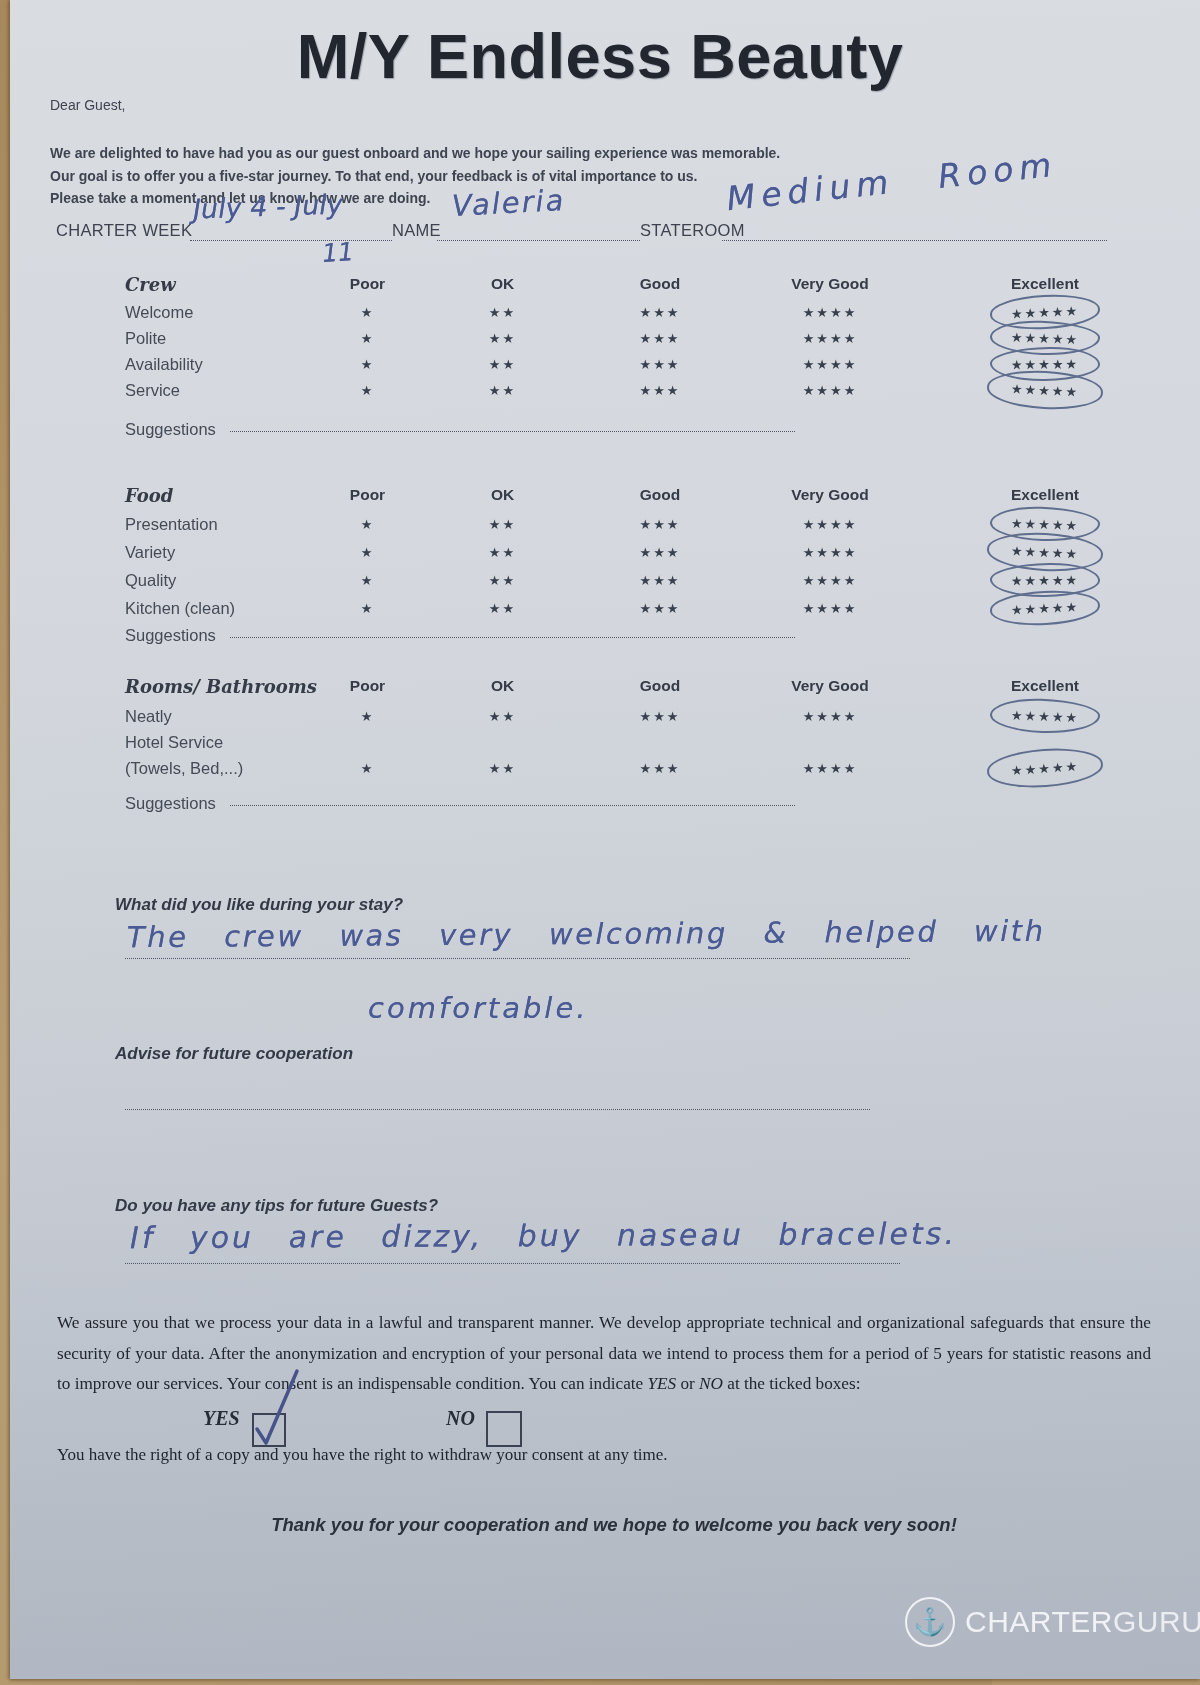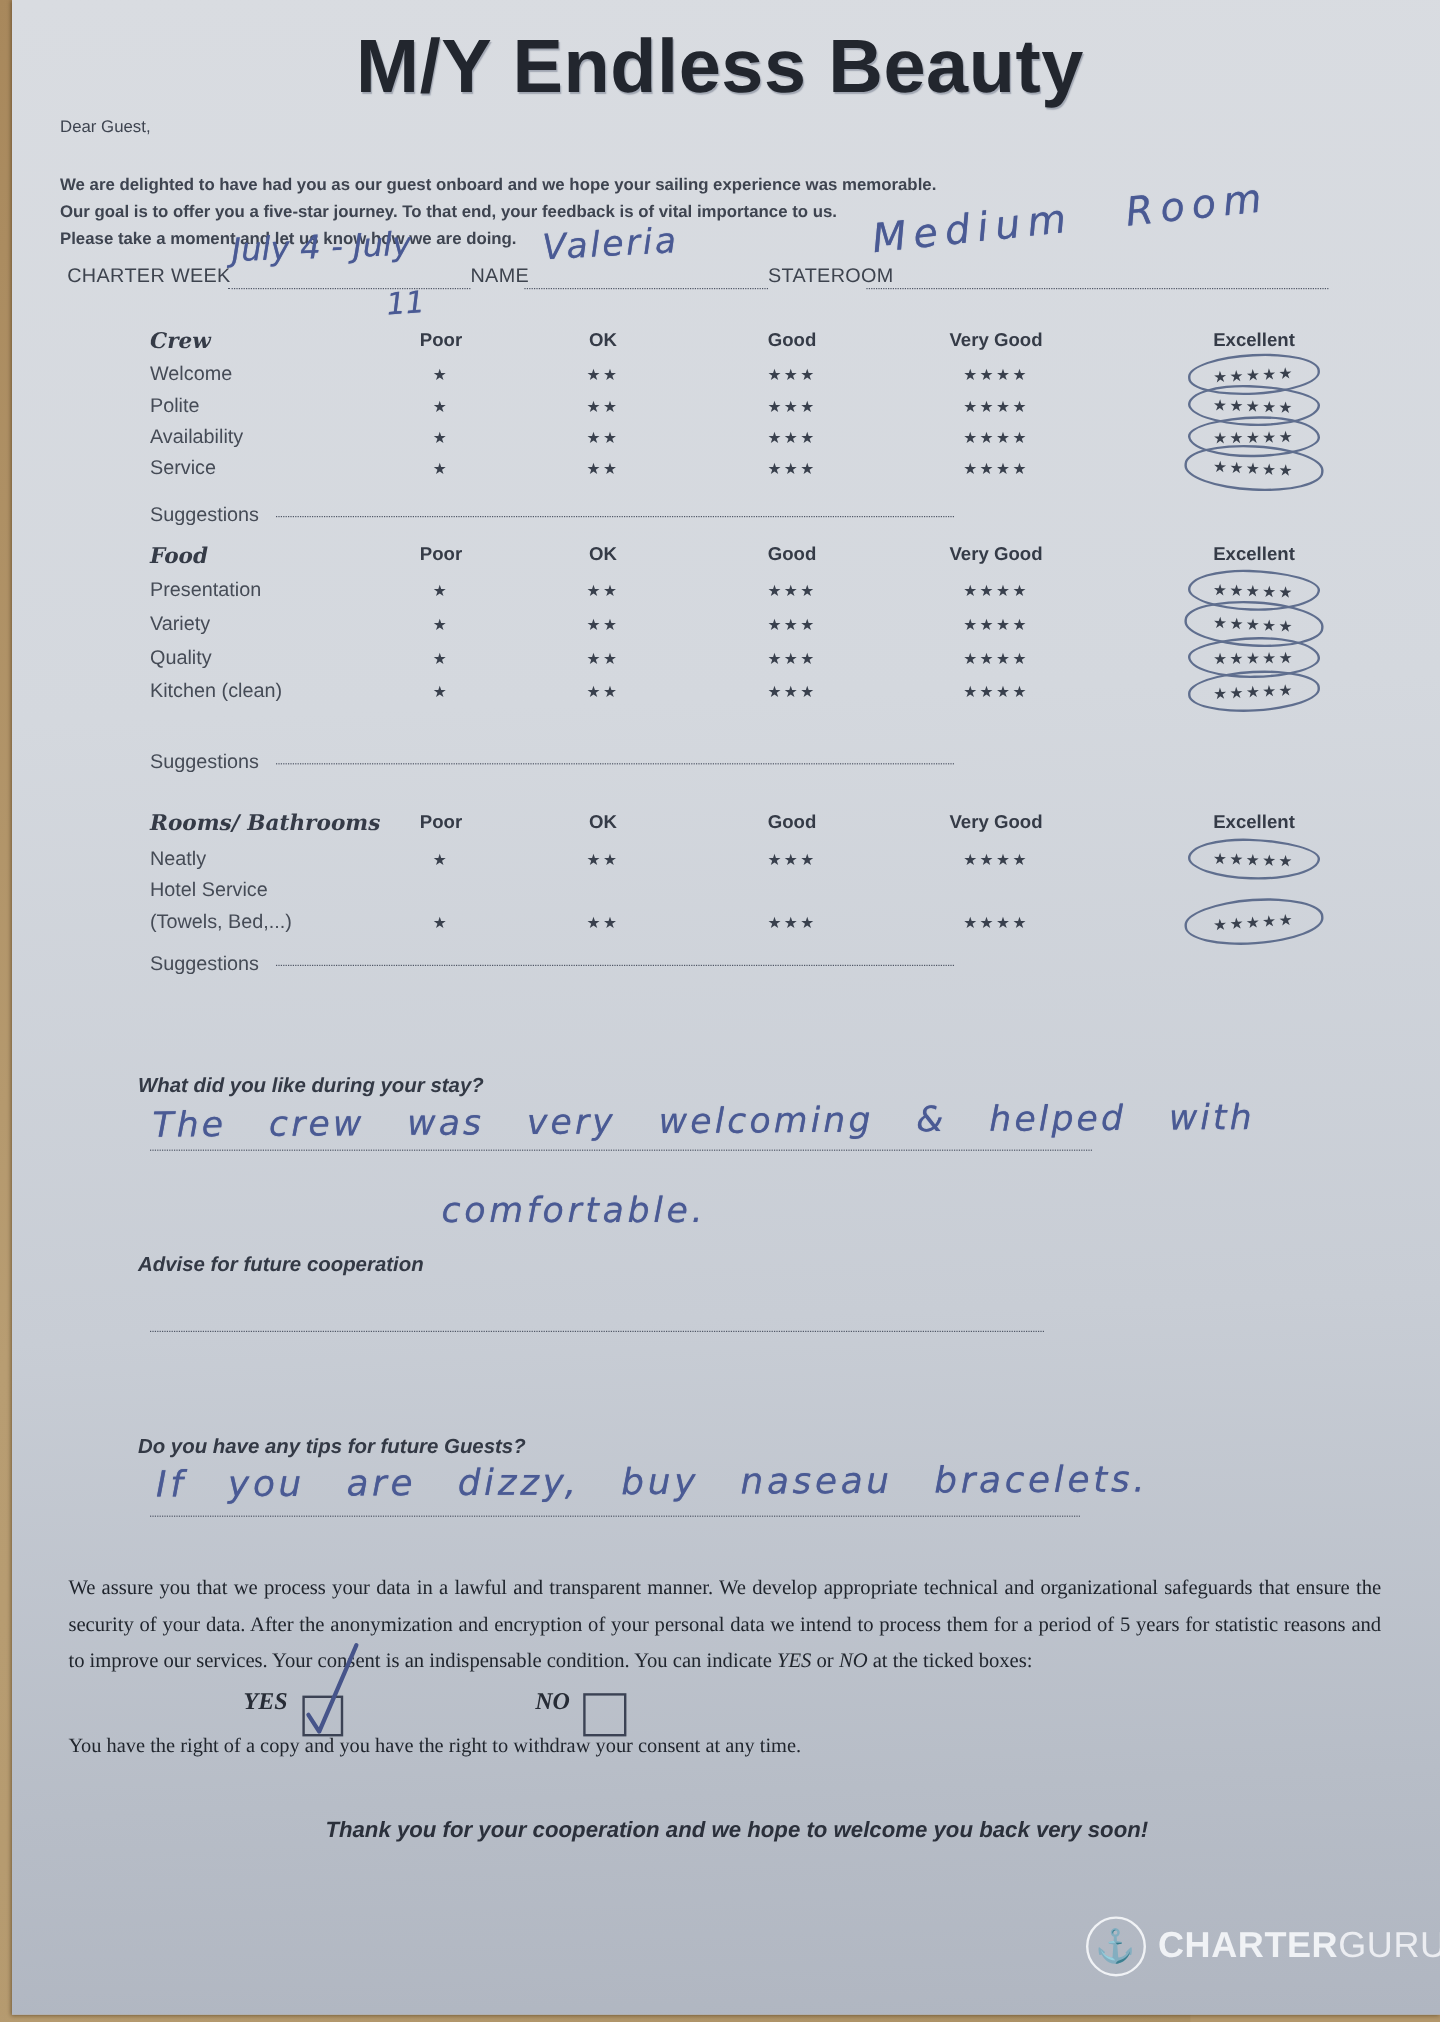--- a/index.html
+++ b/index.html
@@ -37,21 +37,21 @@
   .question{font-weight:700;font-style:italic;font-size:17px;color:#333945;}
   .serif{font-family:"Liberation Serif",serif;color:#21262e;}
   .legal{font-size:17.2px;line-height:30.5px;text-align:justify;}
   .consent-word{font-family:"Liberation Serif",serif;font-style:italic;font-weight:700;font-size:20px;color:#272c36;}
   .chkbox{border:2px solid #3b4254;background:transparent;}
   .closing{font-weight:700;font-style:italic;font-size:18.5px;color:#2b303b;text-align:center;}
   .logo{display:flex;align-items:center;gap:10px;color:#f3f5f8;opacity:.96;}
   .logo-circle{width:46px;height:46px;border:2.5px solid #f3f5f8;border-radius:50%;
     display:flex;align-items:center;justify-content:center;font-size:27px;line-height:1;}
   .logo-text{font-size:30px;letter-spacing:.5px;}
-  .logo-bold{font-weight:700;margin-top:30px;}
+  .logo-bold{font-weight:400;margin-top:30px;}
   .logo-light{font-weight:400;opacity:.92;}
   .ital{font-style:italic;}
 </style>
 </head>
 <body>
 
 <div class="photo">
   <div class="paper"></div>
 
   <div class="abs title">M/Y Endless Beauty</div>
@@ -160,21 +160,21 @@
           <i class="st">★★★★★</i>
         </span>
       </div>
   </div>
 
   <div class="abs sugg" style="left:125px;top:420px;">
     <span class="rg-label">Suggestions</span>
     <span class="dotline"></span>
   </div>
 
-  <div class="abs rate-grid" style="top:448px;">
+  <div class="abs rate-grid" style="top:480px;">
     <div class="cell h30 rg-title">Food</div>
     <div class="cell h30 cen rg-head">Poor</div>
     <div class="cell h30 cen rg-head">OK</div>
     <div class="cell h30 cen rg-head">Good</div>
     <div class="cell h30 cen rg-head">Very Good</div>
     <div class="cell h30 cen rg-head">Excellent</div>
 
     <div class="cell h28 rg-label">Presentation</div>
     <div class="cell h28 cen">
         <span class="st">★</span>

